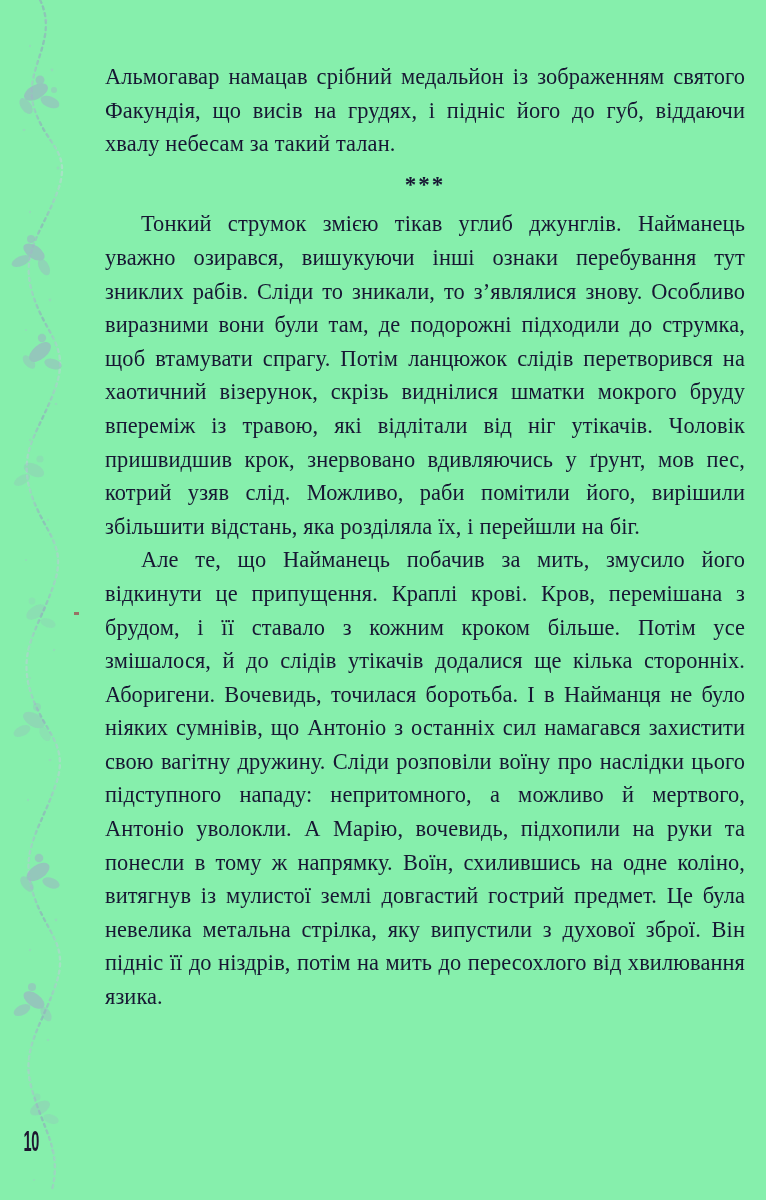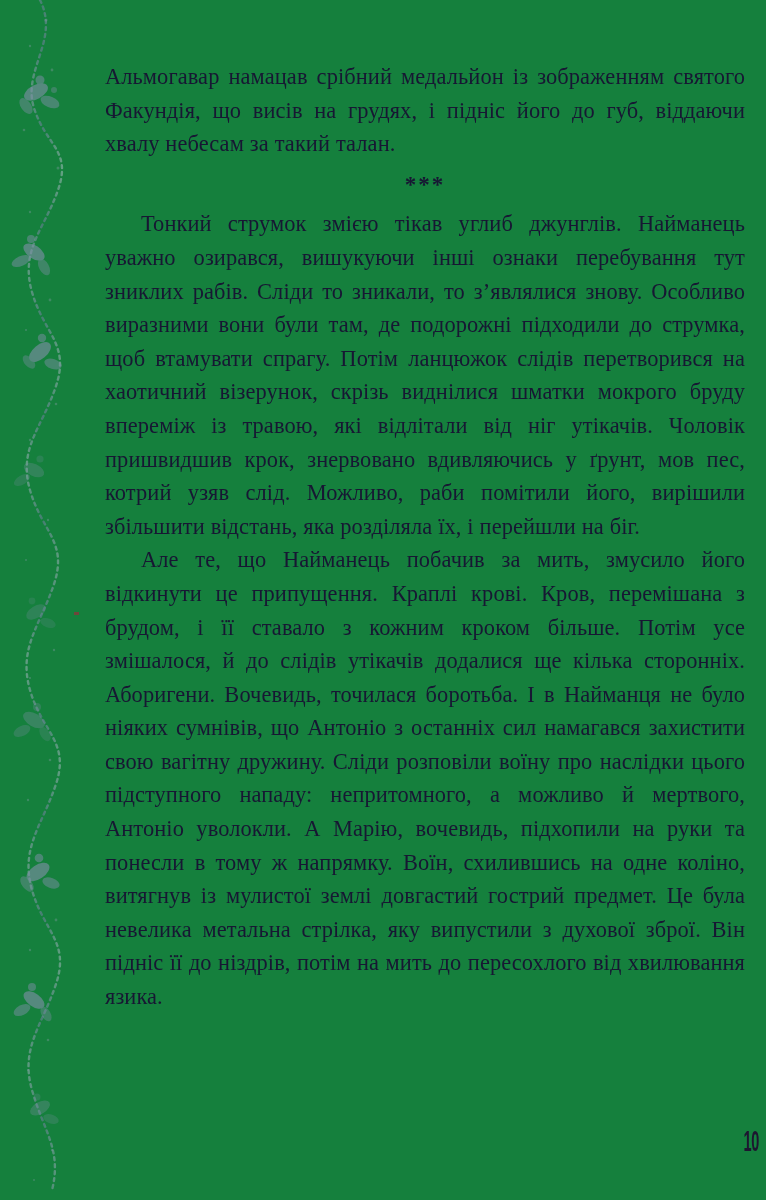--- a/index.html
+++ b/index.html
@@ -4,21 +4,21 @@
 <style>
   html, body {
     margin: 0;
     padding: 0;
     background: #ffffff;
   }
   .page {
     position: relative;
     width: 766px;
     height: 1200px;
-    background: #15803d;
+    background: #86efac;
     overflow: hidden;
     font-family: "Liberation Serif", "DejaVu Serif", serif;
   }
 
   
   .ornament {
     position: absolute;
     left: 0;
     top: 0;
     width: 92px;
@@ -61,24 +61,24 @@
     line-height: 33.6px;
     text-align: center;
     letter-spacing: 2px;
     font-weight: 700;
     padding: 7px 0 6px 0;
   }
 
   
   .folio {
     position: absolute;
-    left: 0;
+    left: 16px;
     right: 0;
     top: 1127px;
-    text-align: right;
+    text-align: left;
   }
   .folio span {
     display: inline-block;
     color: #1d1630;
     font-family: "Liberation Sans", "DejaVu Sans", sans-serif;
     font-size: 29px;
     font-weight: 700;
     line-height: 29px;
     transform: scaleX(0.5);
     transform-origin: center;

